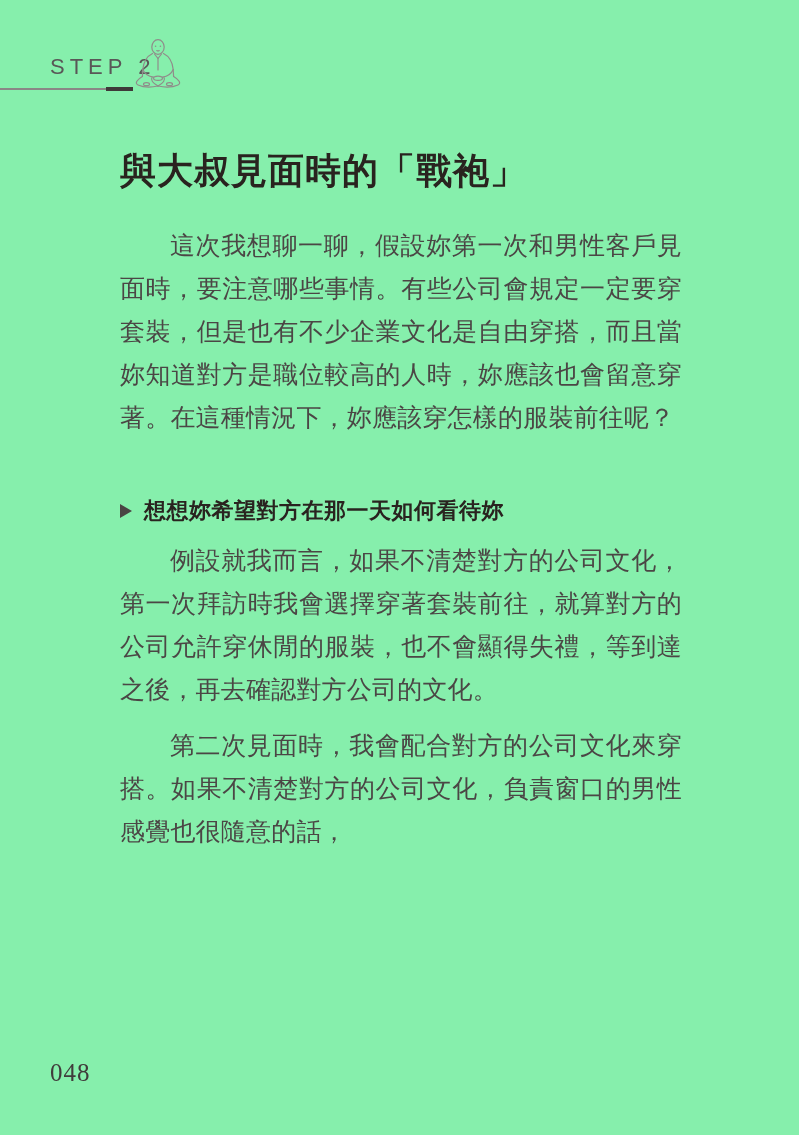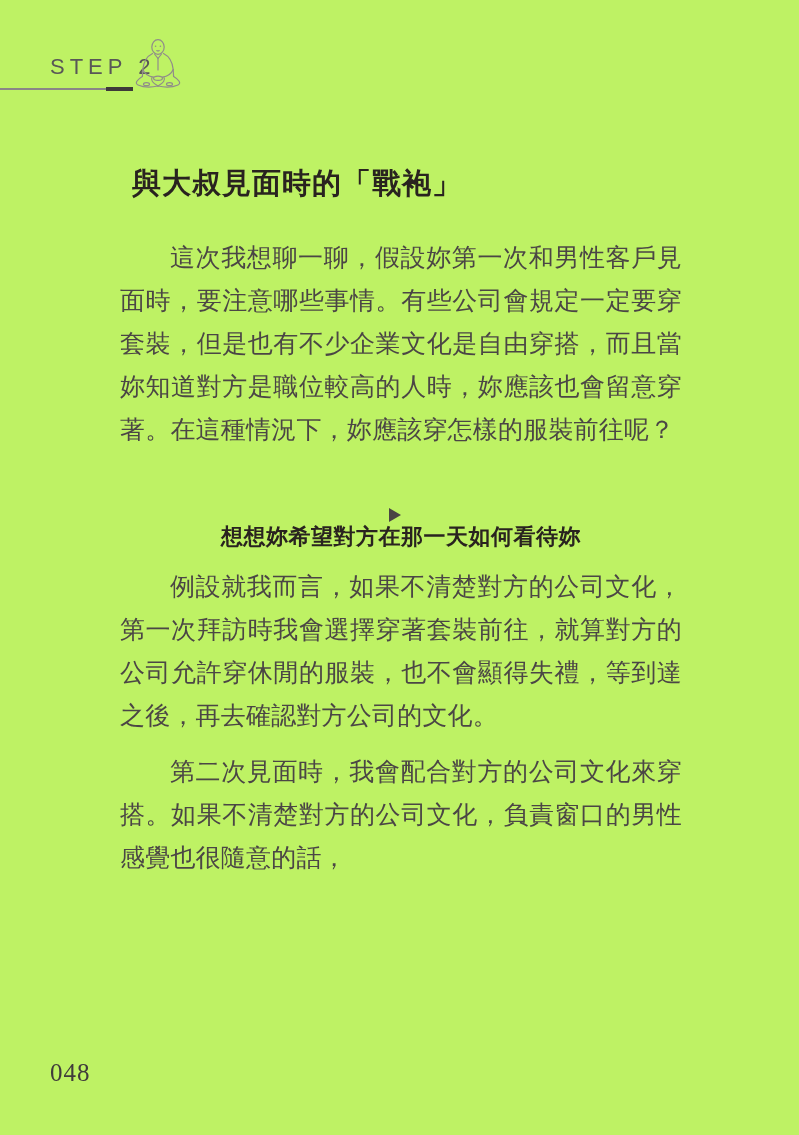--- a/index.html
+++ b/index.html
@@ -1,20 +1,20 @@
 <!DOCTYPE html>
 <html lang="zh-Hant"><head>
 <meta charset="utf-8">
 <style>
   html,body{margin:0;padding:0;background:#e9e9e9;}
   .page{
     position:relative;
     width:799px;height:1135px;
     margin:0 auto;
-    background:#bef264;
+    background:#86efac;
     overflow:hidden;
     font-family:"Liberation Serif","DejaVu Serif",serif;
   }
   
   .step-label{
     position:absolute;left:50px;top:54px;
     font-family:"Liberation Sans","DejaVu Sans",sans-serif;
     font-size:22px;font-weight:400;letter-spacing:5px;
     color:#595757;
   }
@@ -28,43 +28,42 @@
   }
   .header-figure{
     position:absolute;left:132px;top:38px;
     width:52px;height:54px;
   }
   
   .content{
     position:absolute;left:120px;top:150px;width:562px;
   }
   .chapter-title{
-    margin:12px;
+    margin:0;
     font-family:"Liberation Sans","DejaVu Sans",sans-serif;
-    font-size:29px;line-height:42px;font-weight:700;
+    font-size:36px;line-height:42px;font-weight:700;
     letter-spacing:1px;
     color:#29231f;
   }
   p.body-para{
     margin:0;
     font-size:25px;line-height:43px;
     text-align:justify;
     text-indent:2em;
     color:#4b4645;
     letter-spacing:0.2px;
   }
   p.intro{margin-top:32px;}
   .section-heading{
     margin:57px 0 0 0;
     display:flex;align-items:center;
     font-family:"Liberation Sans","DejaVu Sans",sans-serif;
     font-size:22px;line-height:30px;font-weight:700;
     color:#29231f;
     letter-spacing:0.5px;
-    flex-direction:column;
   }
   .tri-marker{
     display:inline-block;
     width:0;height:0;
     border-left:12px solid #4a4544;
     border-top:7px solid transparent;
     border-bottom:7px solid transparent;
     margin-right:12px;
     flex:0 0 auto;
   }

